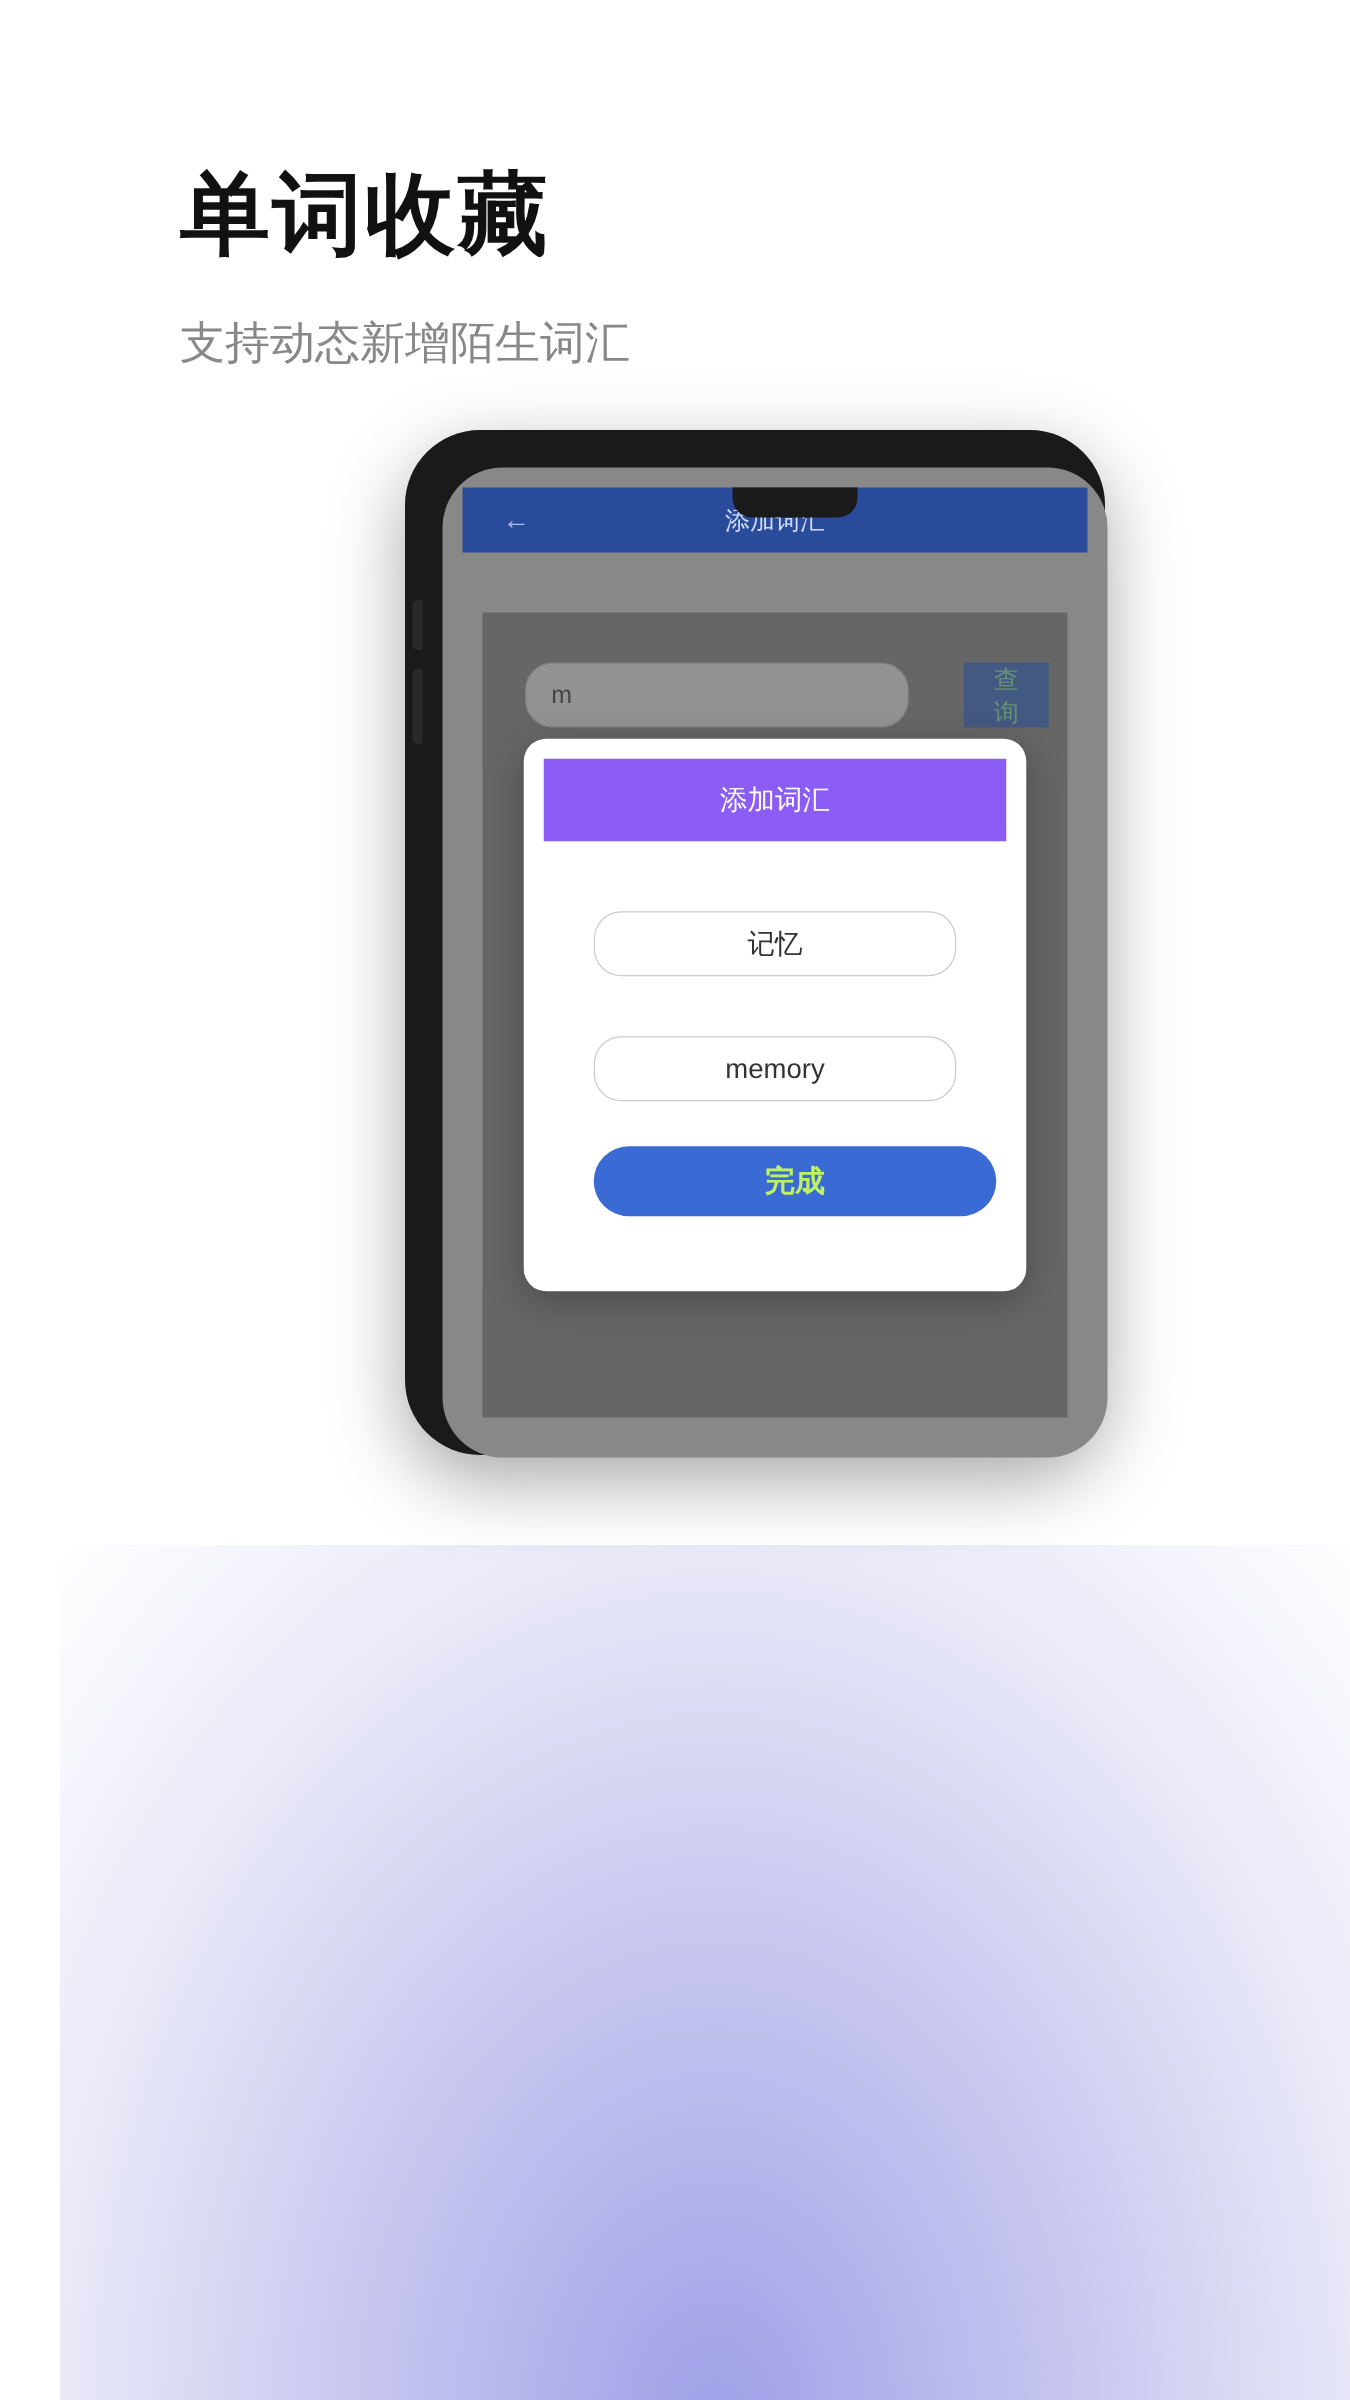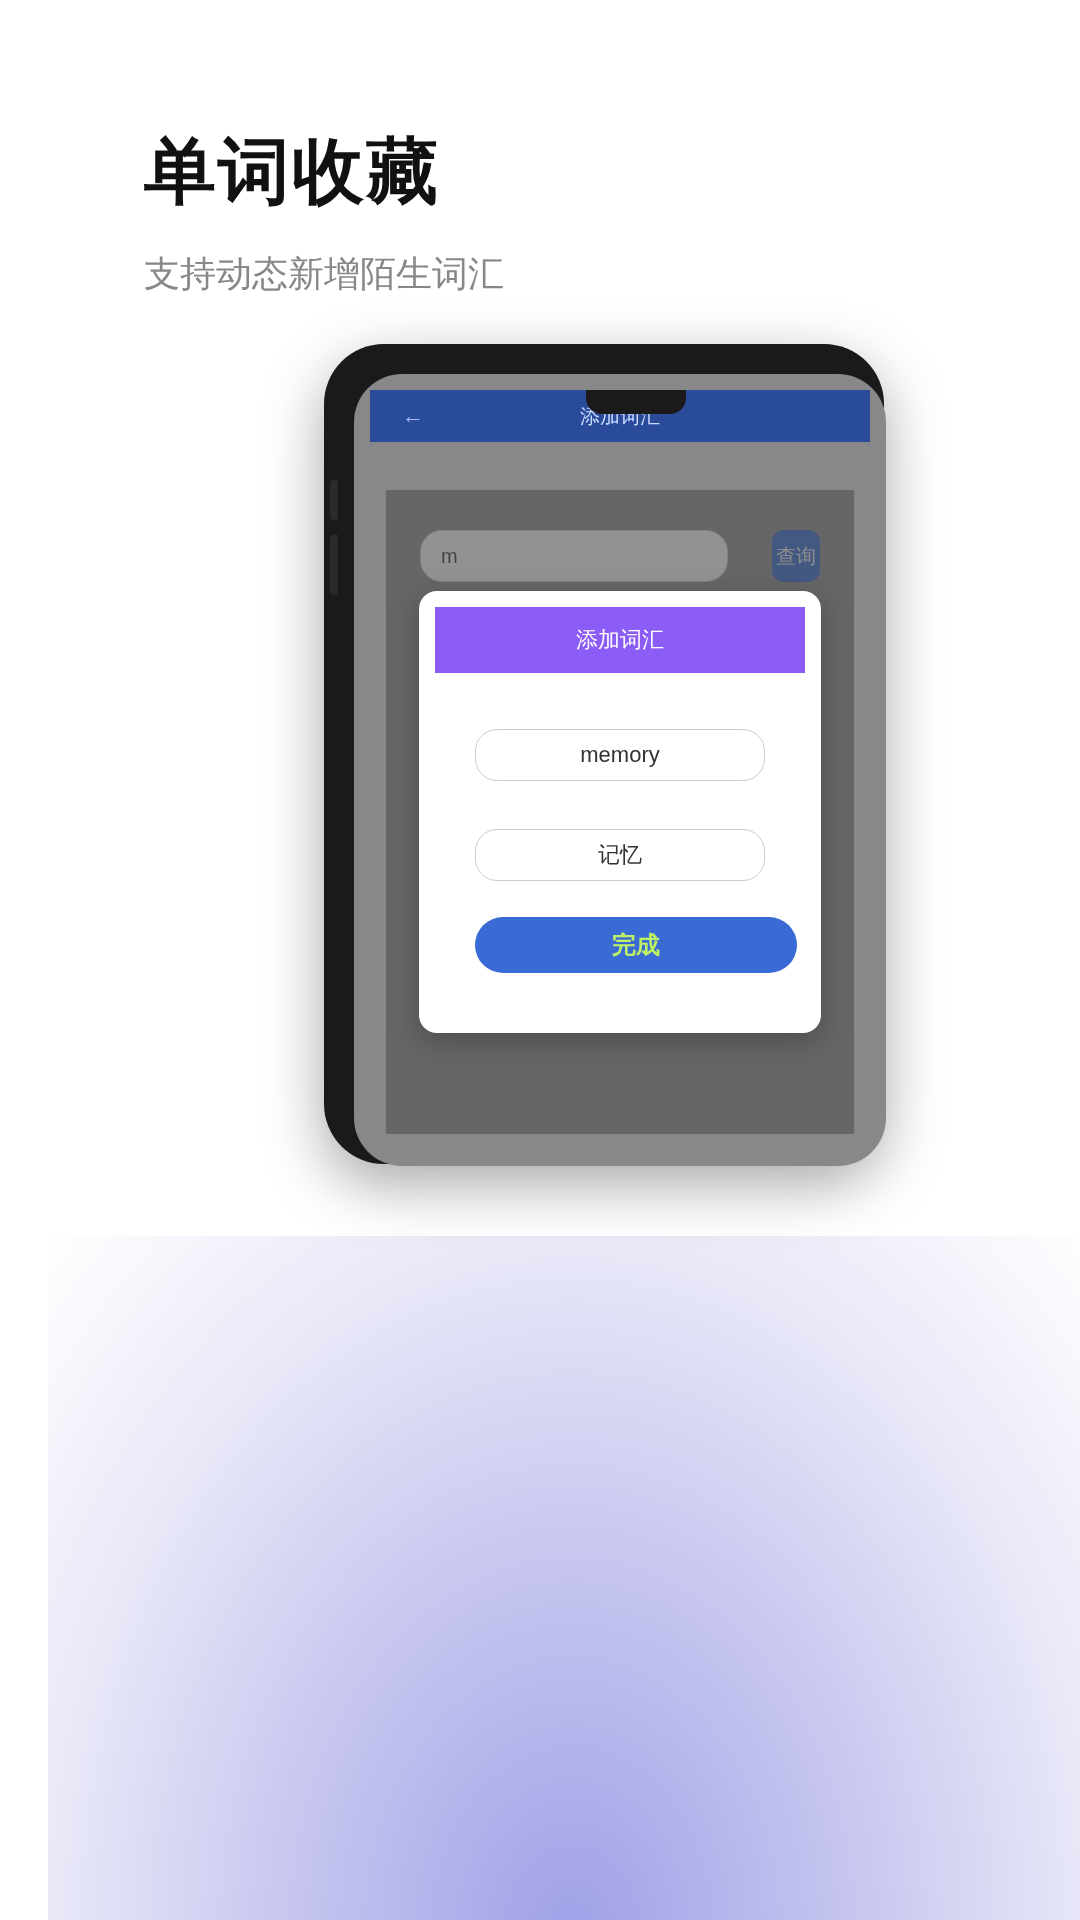--- a/index.html
+++ b/index.html
@@ -173,25 +173,25 @@
       border-radius: 22px;
       height: 52px;
       padding: 0 20px;
       font-size: 20px;
       color: #333;
       outline: none;
     }
 
     .search-button {
       background: #3366cc;
-      color: #e5e5e5;
+      color: #86efac;
       border: none;
-      border-radius: 12px;
+      border-radius: 0;
       height: 52px;
-      padding: 0 4px;
+      padding: 0 24px;
       font-size: 20px;
       cursor: pointer;
       font-family: inherit;
     }
 
     
     .dialog-overlay {
       position: absolute;
       top: 0; left: 0; right: 0; bottom: 0;
       background: rgba(80,80,80,0.6);
@@ -328,23 +328,23 @@
           <button class="search-button">查询</button>
         </div>
 
         <div class="dialog-overlay">
           <div class="dialog-box">
 
             <div class="dialog-header">添加词汇</div>
 
             <div class="dialog-body">
 
+              <div class="dialog-field">记忆</div>
+
               <div class="dialog-field">memory</div>
-
-              <div class="dialog-field">记忆</div>
 
               <button class="dialog-confirm-btn">完成</button>
             </div>
           </div>
         </div>
       </div>
     </div>
   </div>
 </div>
 

